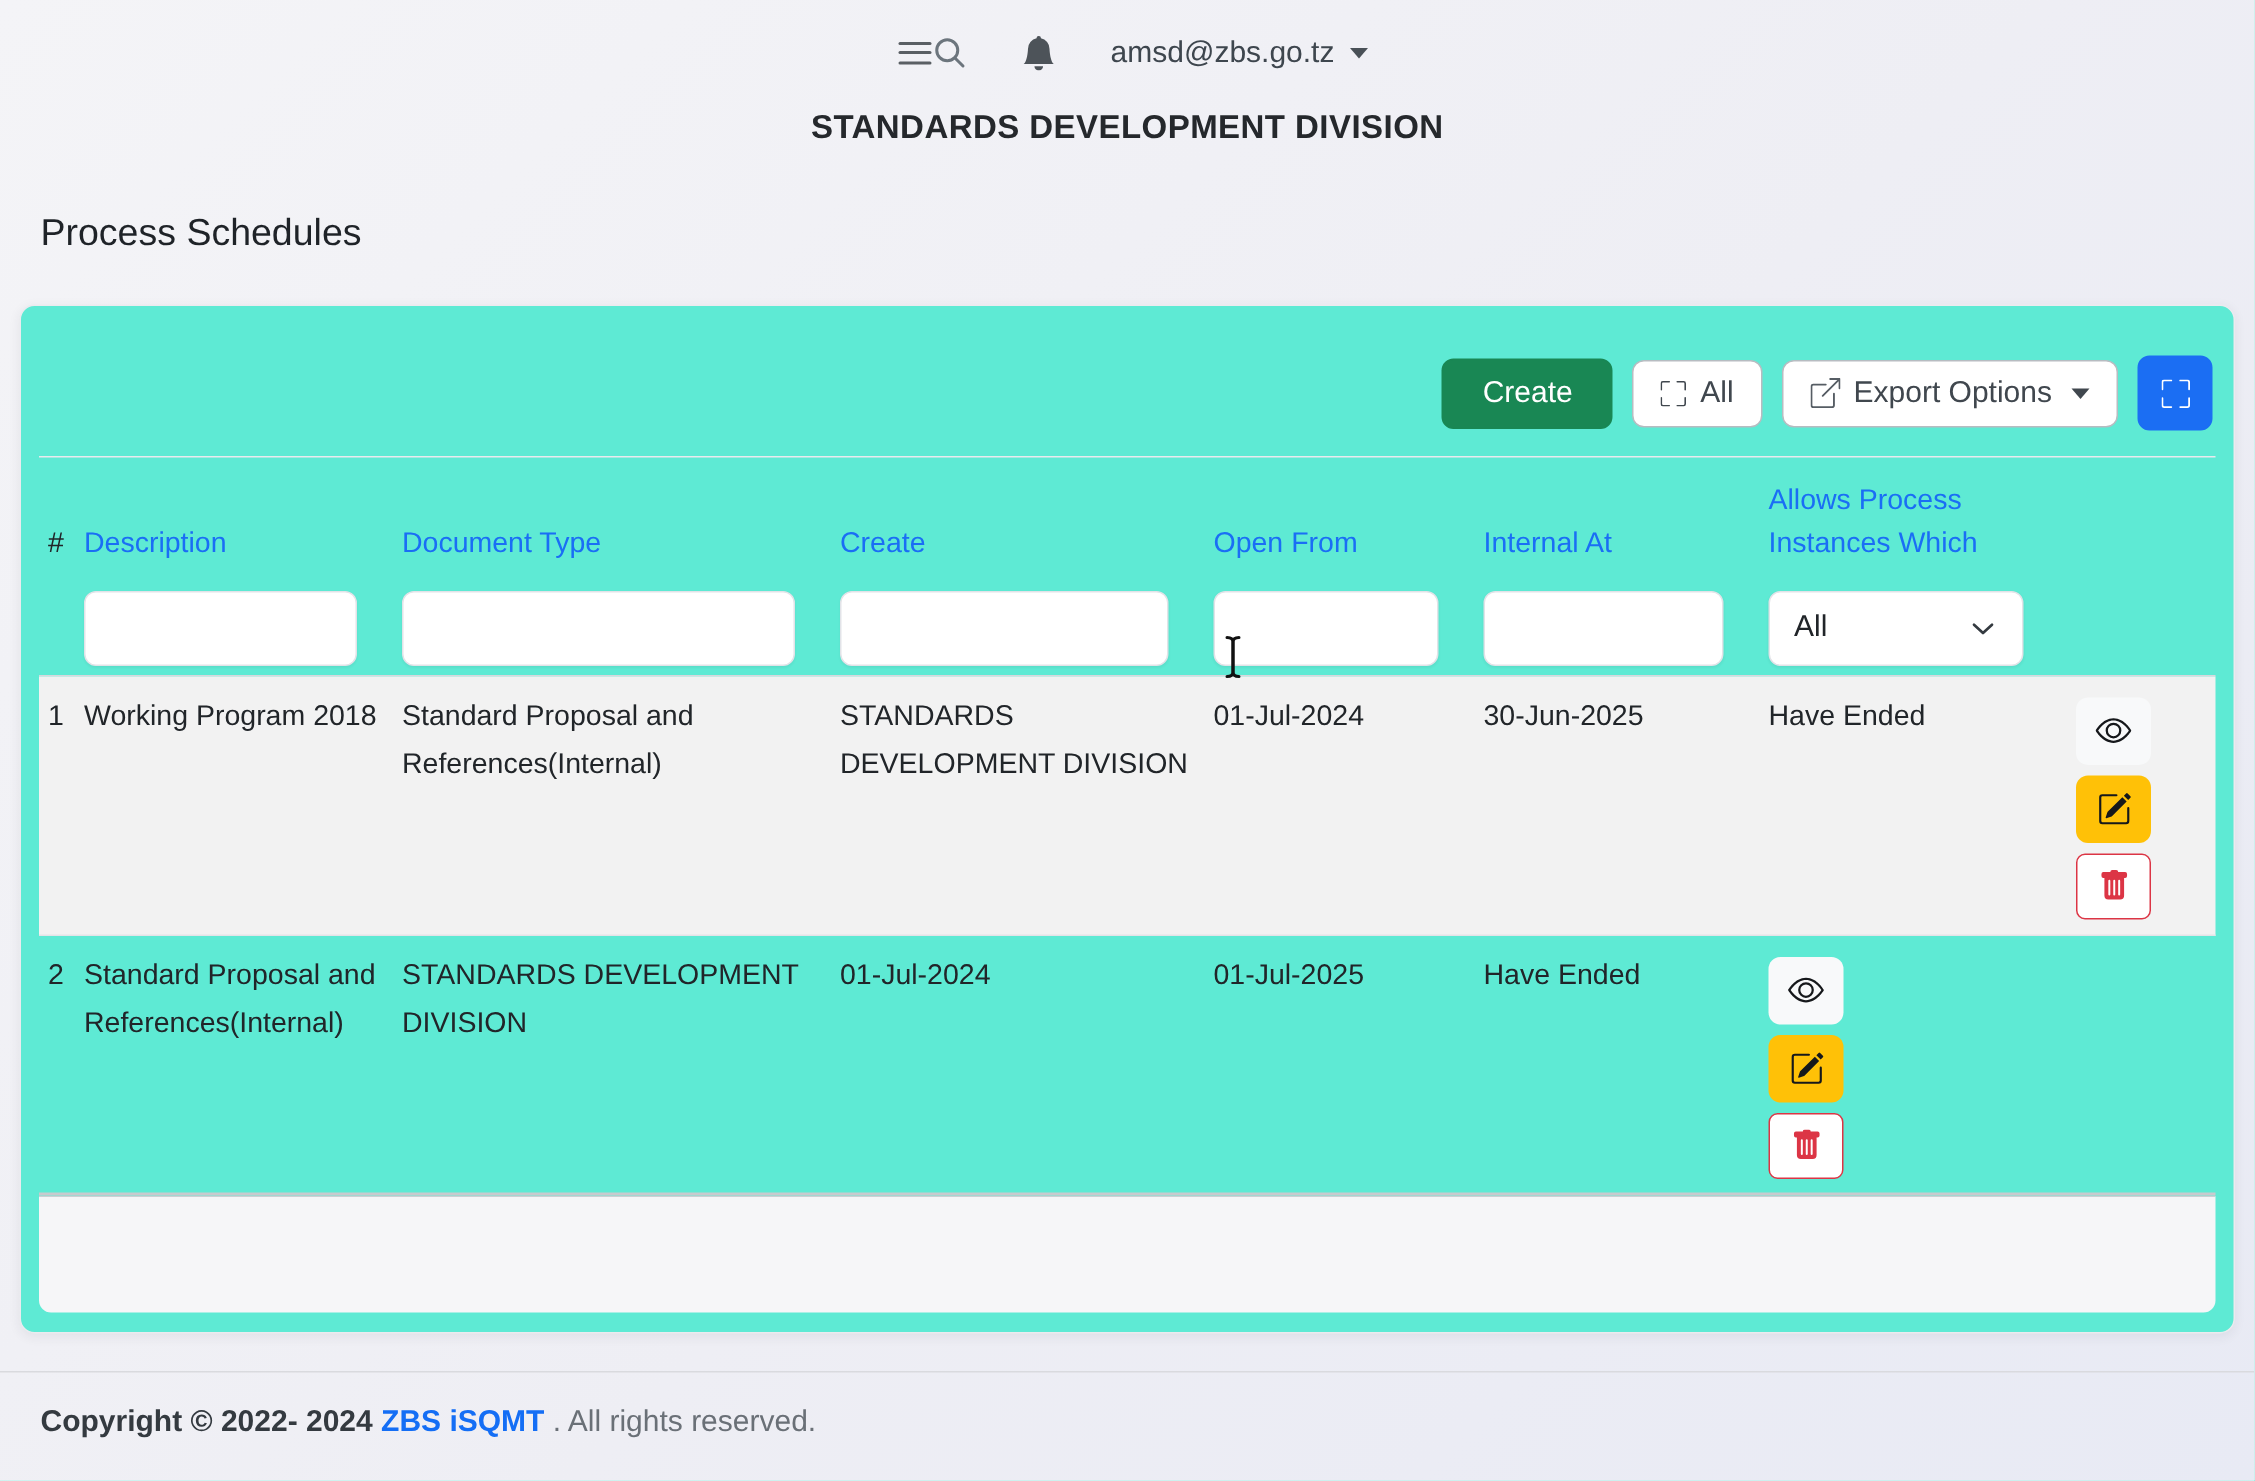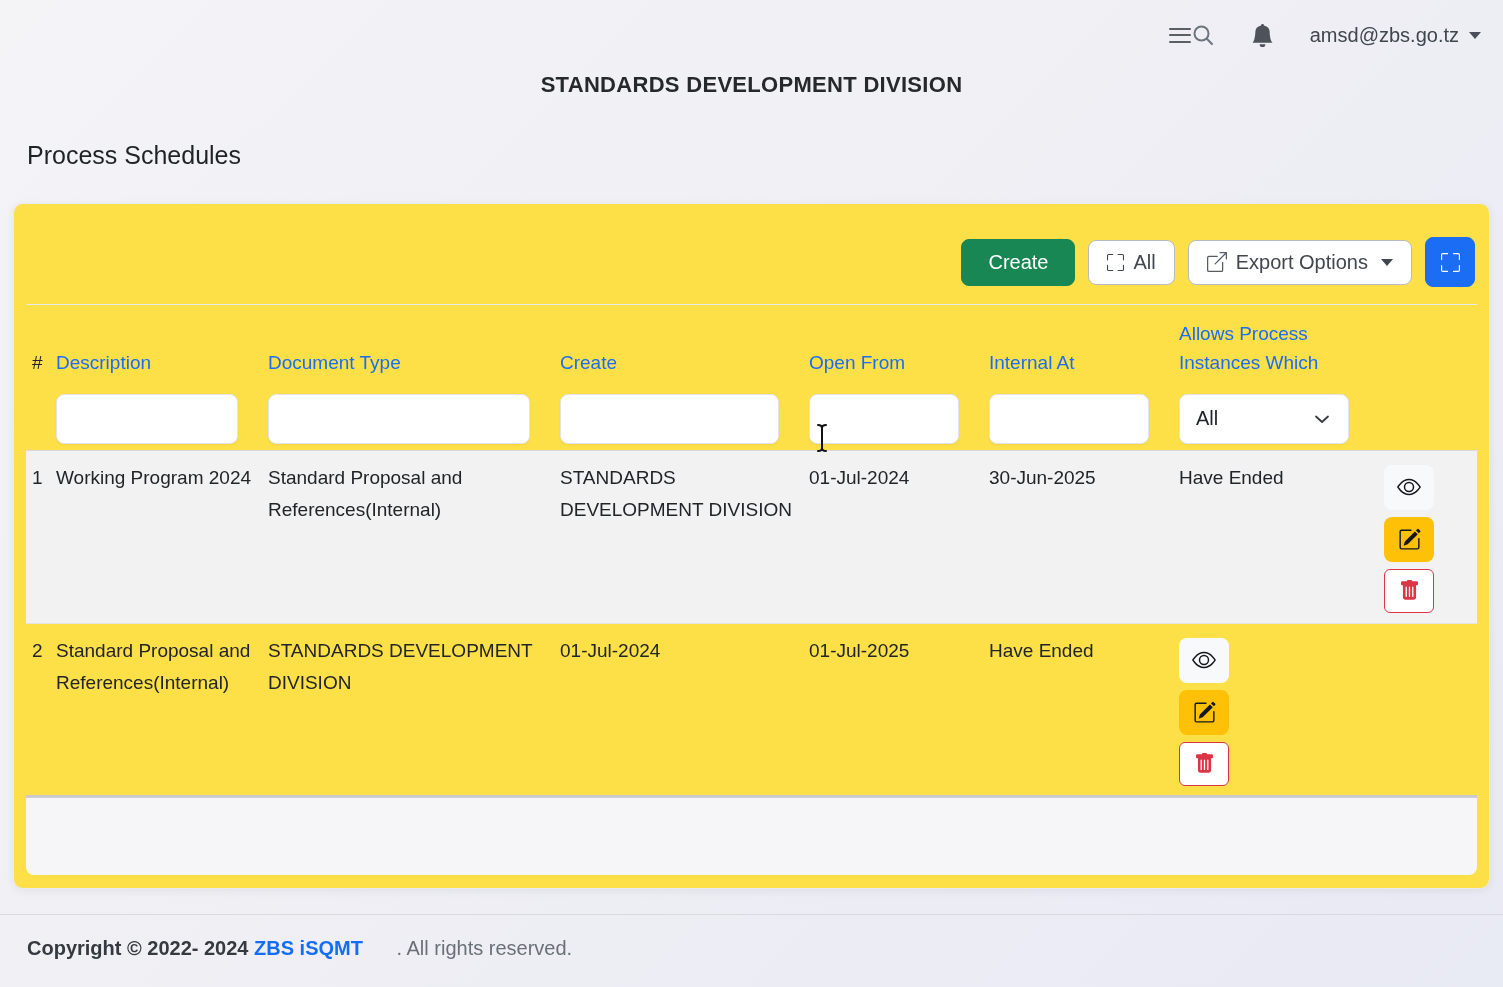--- a/index.html
+++ b/index.html
@@ -6,35 +6,35 @@
   html,body { width:1503px; height:987px; }
   body {
     font-family:"Liberation Sans", sans-serif;
     background:linear-gradient(135deg,#f4f4f7 0%,#eeeef4 55%,#e8eaf4 100%);
     color:#212529;
     position:relative;
     overflow:hidden;
   }
 
   
-  .topbar { display:flex; justify-content:flex-end; align-items:center; padding:18px 22px 0 30px; height:52px; }
+  .topbar { display:flex; justify-content:center; align-items:center; padding:18px 22px 0 30px; height:52px; }
   .hamburger { width:22px; height:15px; display:flex; flex-direction:column; justify-content:space-between; cursor:pointer; }
   .hamburger span { display:block; height:2px; background:#5a5f64; border-radius:1px; }
   .topbar-right { display:flex; align-items:center; gap:36px; }
   .icon-btn { background:none; border:none; cursor:pointer; display:flex; align-items:center; }
   .user-menu { display:flex; align-items:center; gap:10px; cursor:pointer; }
   .user-email { font-size:20px; color:#3e464e; }
   .caret-down { width:0; height:0; border-left:6px solid transparent; border-right:6px solid transparent; border-top:7px solid #495057; }
 
   
   .division-title { text-align:center; font-size:22px; font-weight:bold; color:#25282c; letter-spacing:.3px; margin-top:20px; }
   .page-title { font-size:25px; font-weight:400; color:#1f2328; margin:43px 16px 0 27px; }
 
   
-  .card { background:#fde047; border:1px solid #ebebef; border-radius:10px; margin:33px 13px 0 13px; box-shadow:0 2px 8px rgba(40,40,60,.07); }
+  .card { background:#5eead4; border:1px solid #ebebef; border-radius:10px; margin:33px 13px 0 13px; box-shadow:0 2px 8px rgba(40,40,60,.07); }
   .toolbar { display:flex; justify-content:flex-end; align-items:center; gap:13px; padding:33px 14px 17px 14px; }
   .btn { font-family:inherit; font-size:20px; border-radius:8px; cursor:pointer; display:inline-flex; align-items:center; gap:9px; }
   .btn-create { background:#198754; color:#fff; border:1px solid #198754; padding:11px 26px; }
   .btn-outline { background:#fff; color:#40474e; border:1px solid #b7bcc1; padding:10px 18px; }
   .btn-square { background:#1b6ef3; border:1px solid #1b6ef3; width:50px; height:50px; justify-content:center; }
   .caret-sm { width:0; height:0; border-left:6px solid transparent; border-right:6px solid transparent; border-top:7px solid #40474e; margin-left:4px; }
   .toolbar-divider { border-bottom:1px solid #e9eaee; margin:0 12px; }
 
   
   .table-wrap { padding:0 12px; }
@@ -54,21 +54,21 @@
   .action-btn { width:50px; height:45px; border-radius:8px; display:flex; align-items:center; justify-content:center; cursor:pointer; border:none; }
   .action-view { background:#f8f9fa; }
   .action-edit { background:#ffc107; }
   .action-delete { background:#fff; border:1px solid #dc3545; border-radius:6px; height:44px; }
   .tfoot-strip { height:78px; background:#f6f6f8; border-top:1px solid #cfcfd4; border-radius:0 0 8px 8px; margin-bottom:13px; }
 
   
   .page-footer { margin-top:25px; border-top:1px solid #d9dade; padding:22px 0 0 27px; font-size:20px; }
   .copy-prefix { font-weight:bold; color:#343a40; }
   .brand-link { font-weight:bold; color:#146ef5; text-decoration:none; cursor:pointer; }
-  .copy-suffix { color:#6a7077;margin-left:28px; }
+  .copy-suffix { color:#6a7077; }
 
   
   .text-cursor { position:absolute; left:815px; top:423px; }
 </style>
 </head>
 <body>
 
 <div class="topbar">
   <div class="hamburger">
       <span></span>
@@ -159,21 +159,21 @@
                 <path d="M2 5.5 8 11l6-5.5"></path>
               </svg>
           </span>
         </div>
       </div>
       <div class="cell"></div>
     </div>
 
     <div class="trow drow striped">
       <div class="cell num-cell">1</div>
-      <div class="cell">Working Program 2024</div>
+      <div class="cell">Working Program 2018</div>
       <div class="cell">Standard Proposal and References(Internal)</div>
       <div class="cell">STANDARDS DEVELOPMENT DIVISION</div>
       <div class="cell">01-Jul-2024</div>
       <div class="cell">30-Jun-2025</div>
       <div class="cell">Have Ended</div>
       <div class="cell actions">
         <button class="action-btn action-view">
           <span style="display:flex;">
             <svg width="24" height="24" viewBox="0 0 16 16" fill="#16181b">
                 <path d="M16 8s-3-5.5-8-5.5S0 8 0 8s3 5.5 8 5.5S16 8 16 8zM1.173 8a13.133 13.133 0 0 1 1.66-2.043C4.12 4.668 5.88 3.5 8 3.5c2.12 0 3.879 1.168 5.168 2.457A13.133 13.133 0 0 1 14.828 8c-.058.087-.122.183-.195.288-.335.48-.83 1.12-1.465 1.755C11.879 11.332 10.119 12.5 8 12.5c-2.12 0-3.879-1.168-5.168-2.457A13.134 13.134 0 0 1 1.172 8z"></path>

